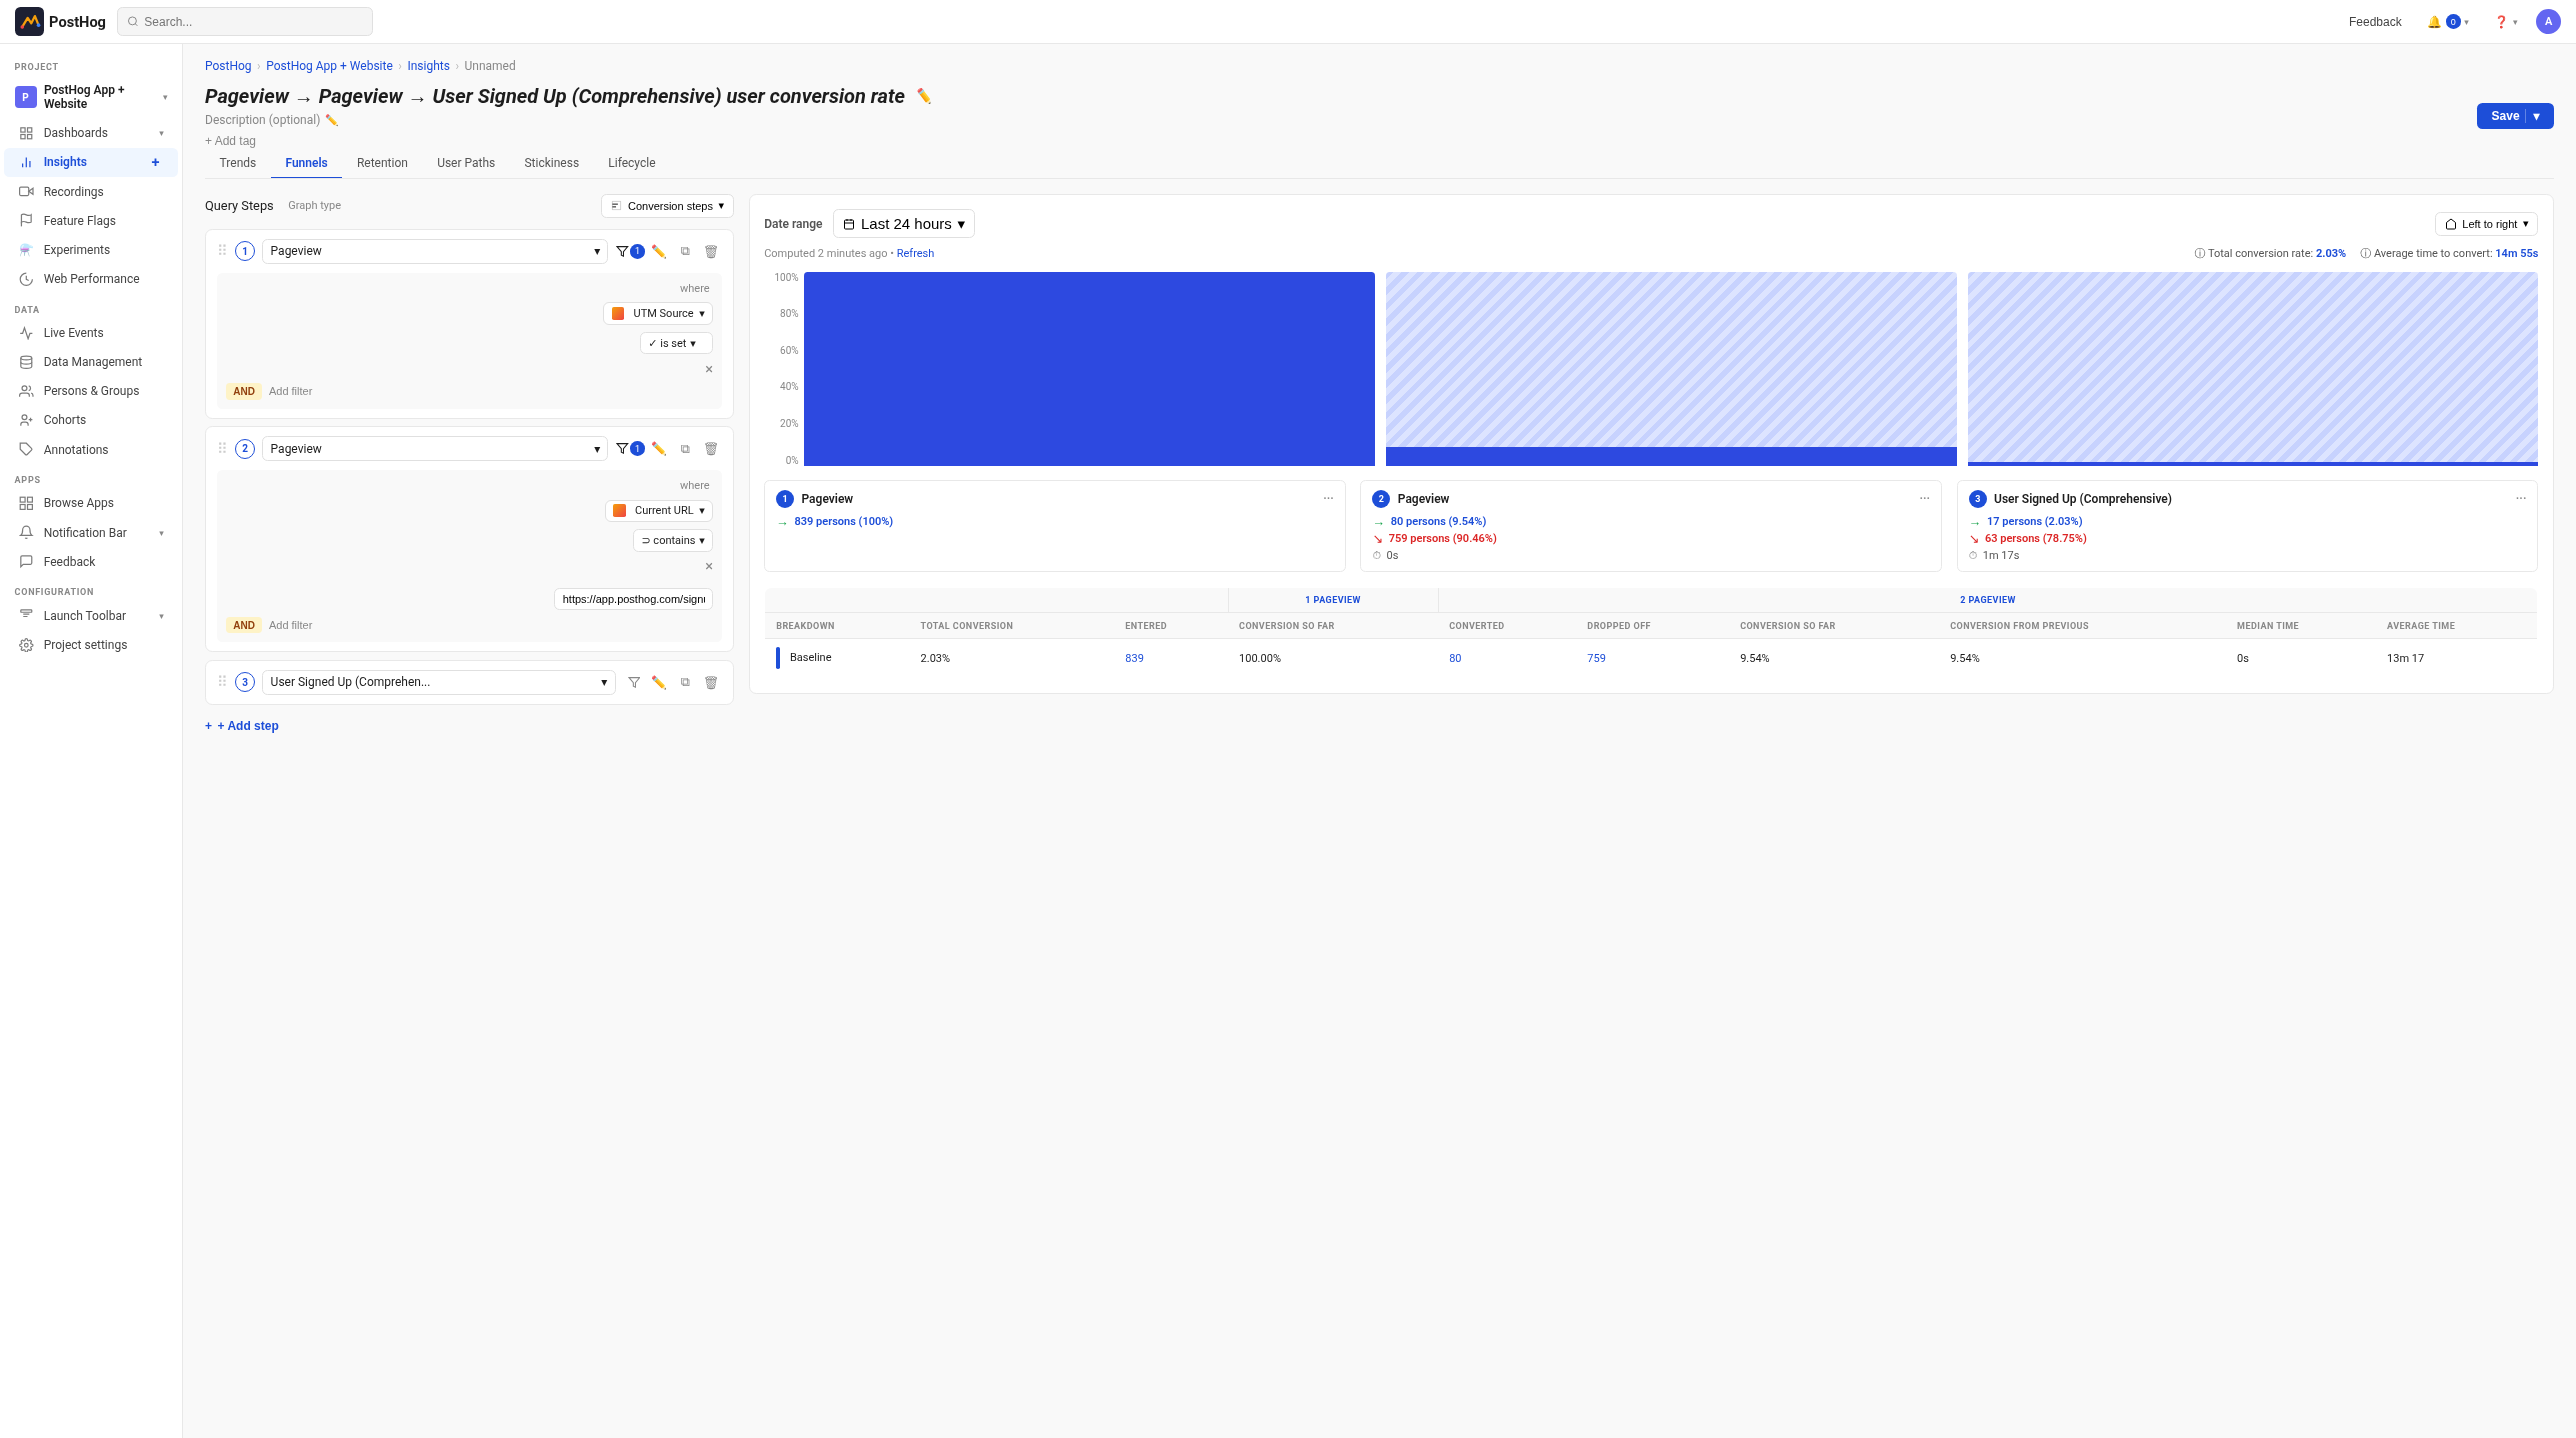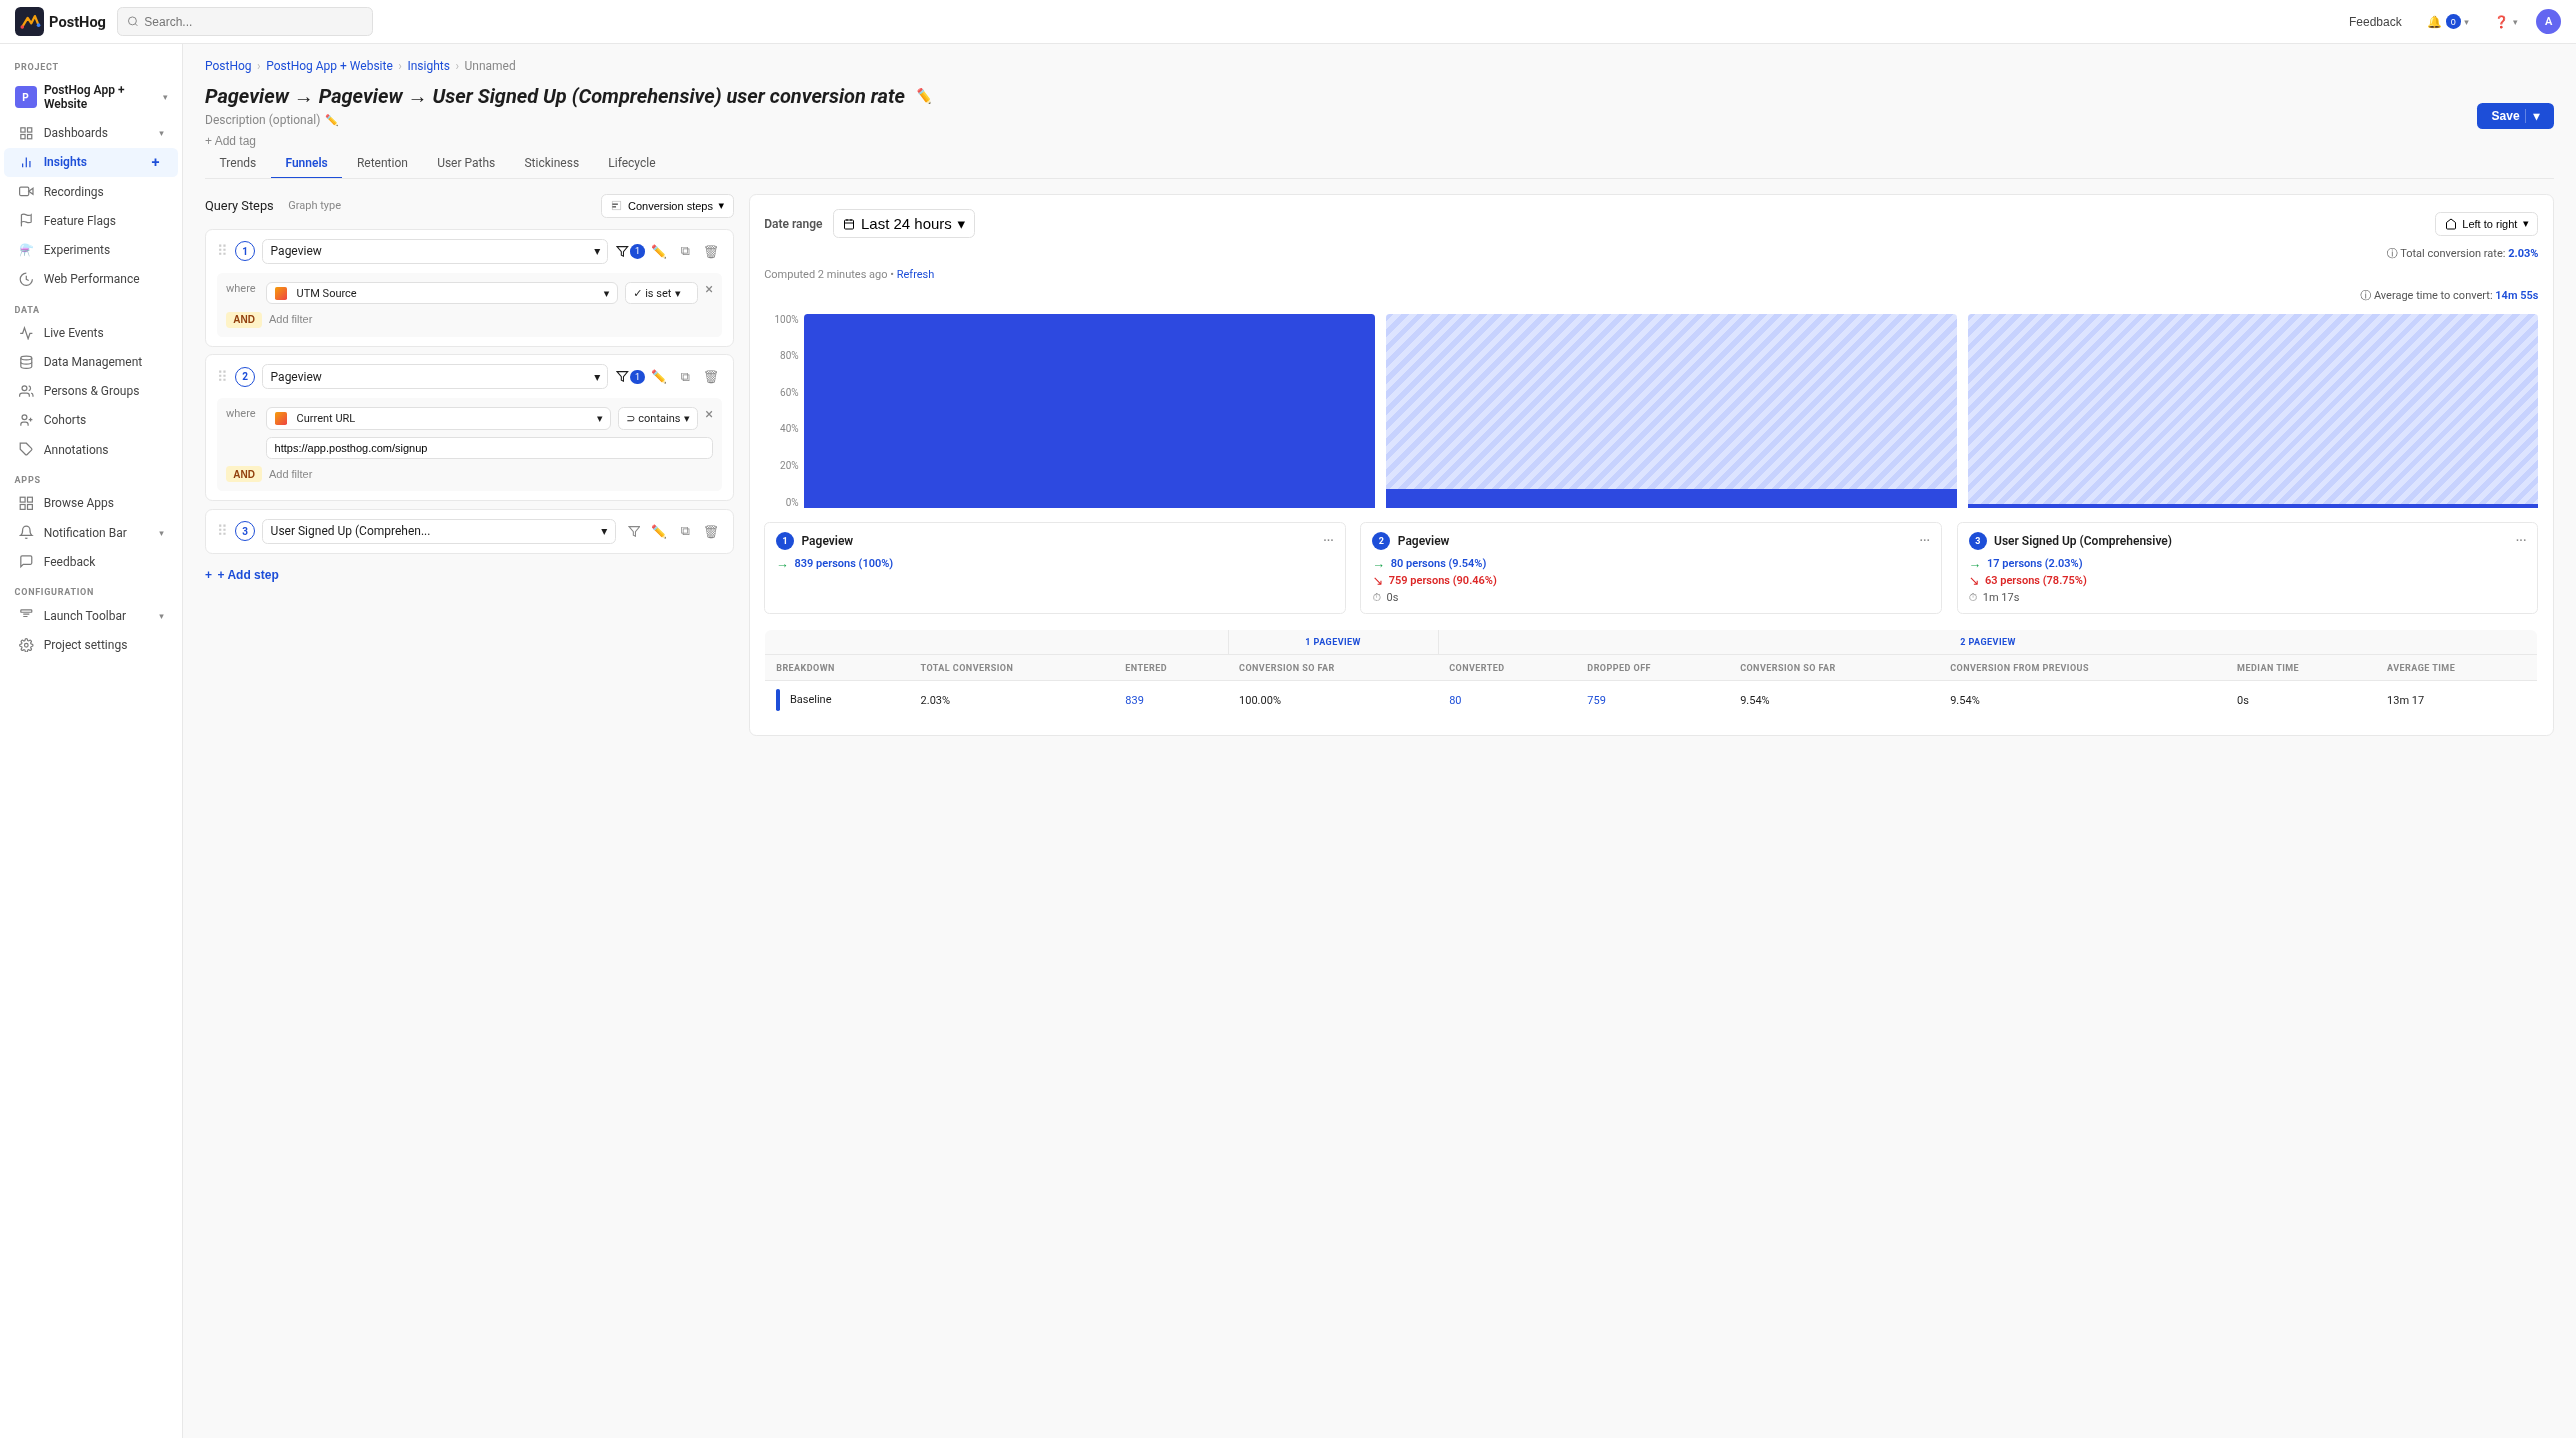--- a/index.html
+++ b/index.html
@@ -62,37 +62,37 @@
     .query-title { font-weight: 400; font-size: 12.8px; }
     .graph-type-btn { margin-left: auto; display: flex; align-items: center; gap: 5.5px; border: 0.9px solid #e0e0e0; border-radius: 5.5px; padding: 4.6px 9px; cursor: pointer; font-size: 11px; background: #fff; }
     .step-card { background: #fff; border: 0.9px solid #e8e8e8; border-radius: 7.3px; margin-bottom: 7.3px; padding: 9px 11px; }
     .step-header { display: flex; align-items: center; gap: 7.3px; }
     .step-num { width: 20px; height: 20px; border-radius: 50%; border: 1.8px solid #1d4ed8; color: #1d4ed8; display: flex; align-items: center; justify-content: center; font-size: 10px; font-weight: 700; flex-shrink: 0; }
     .step-select { flex: 1; border: 0.9px solid #e0e0e0; border-radius: 5.5px; padding: 4.6px 7.3px; background: #fff; font-size: 12px; display: flex; align-items: center; justify-content: space-between; cursor: pointer; }
     .step-actions { display: flex; gap: 3.7px; align-items: center; }
     .step-action-btn { width: 22px; height: 22px; display: flex; align-items: center; justify-content: center; cursor: pointer; color: #888; border-radius: 3.7px; border: none; background: none; font-size: 12.8px; }
     .filter-badge { background: #1d4ed8; color: #fff; border-radius: 50%; width: 14.6px; height: 14.6px; font-size: 9px; display: flex; align-items: center; justify-content: center; }
     .filter-area { margin-top: 9px; padding: 9px; background: #f9f9f9; border-radius: 5.5px; }
-    .filter-row { display: flex; align-items: flex-start; gap: 7.3px; margin-bottom: 7.3px; }
+    .filter-row { display: flex; align-items: flex-end; gap: 7.3px; margin-bottom: 7.3px; flex-direction: column; }
     .filter-label { color: #888; font-size: 11px; width: 33px; }
     .filter-prop { display: flex; align-items: center; gap: 5.5px; border: 0.9px solid #e0e0e0; border-radius: 6px; padding: 3.7px 7.3px; background: #fff; font-size: 11px; cursor: pointer; flex: 1; }
     .filter-op { border: 0.9px solid #e0e0e0; border-radius: 5.5px; padding: 3.7px 7.3px; background: #fff; font-size: 11px; cursor: pointer; min-width: 73px; display: flex; align-items: center; gap: 3.7px; }
     .filter-val { border: 0.9px solid #e0e0e0; border-radius: 5.5px; padding: 3.7px 7.3px; background: #fff; font-size: 11px; flex: 1; }
     .filter-close { cursor: pointer; color: #888; font-size: 14.6px; line-height: 1; }
     .and-btn { display: inline-flex; align-items: center; gap: 3.7px; background: #fef3c7; color: #92400e; border: none; border-radius: 3.7px; padding: 2.7px 7.3px; font-size: 10px; font-weight: 700; cursor: pointer; margin-right: 3.7px; }
     .add-filter-btn { display: inline-flex; align-items: center; gap: 3.7px; color: #888; font-size: 11px; cursor: pointer; border: none; background: none; }
     .add-step-btn { display: flex; align-items: center; gap: 5.5px; color: #1d4ed8; font-size: 12px; cursor: pointer; border: none; background: none; padding: 7.3px 0; font-weight: 600; }
     .drag-handle { color: #ccc; font-size: 14.6px; cursor: grab; }
 
     
     .chart-toolbar { display: flex; align-items: center; gap: 11px; margin-bottom: 7.3px; }
     .date-range-btn { display: flex; align-items: center; gap: 5.5px; border: 0.9px solid #e0e0e0; border-radius: 5.5px; padding: 4.6px 9px; cursor: pointer; background: #fff; font-size: 15px; }
     .direction-btn { margin-left: auto; display: flex; align-items: center; gap: 5.5px; border: 0.9px solid #e0e0e0; border-radius: 5.5px; padding: 4.6px 9px; cursor: pointer; background: #fff; font-size: 11px; }
     .chart-meta { display: flex; align-items: center; gap: 11px; font-size: 11px; color: #888; margin-bottom: 11px; }
-    .conversion-info { margin-left: auto; display: flex; gap: 27px; align-items: flex-end; font-size: 11px; color: #555; flex-direction: column; }
+    .conversion-info { margin-left: auto; display: flex; gap: 14px; align-items: flex-end; font-size: 11px; color: #555; }
     .conversion-info strong { color: #1d4ed8; }
     .avg-time { color: #1d4ed8; font-weight: 600; }
     .step-info-header { display: flex; align-items: center; gap: 7.3px; margin-bottom: 5.5px; font-size: 12px; font-weight: 600; }
     .step-badge { width: 18px; height: 18px; border-radius: 50%; background: #1d4ed8; color: #fff; display: flex; align-items: center; justify-content: center; font-size: 9px; font-weight: 700; }
     .conversion-row { display: flex; align-items: center; gap: 5.5px; font-size: 11px; margin-bottom: 2.7px; }
     .arrow-green { color: #16a34a; font-size: 12.8px; }
     .arrow-red { color: #dc2626; font-size: 12.8px; }
     .persons-link { color: #1d4ed8; font-weight: 600; cursor: pointer; }
     .time-row { display: flex; align-items: center; gap: 5.5px; font-size: 11px; color: #555; }
     .clock-icon { color: #888; }

